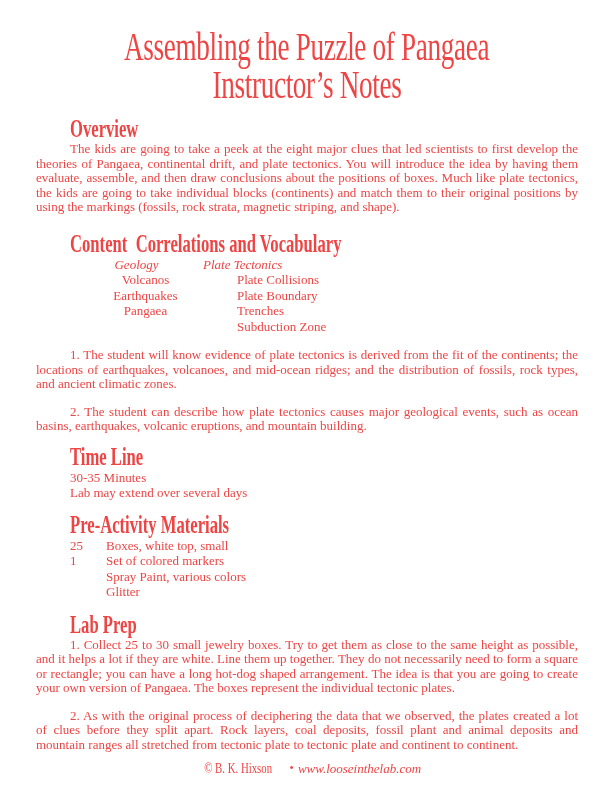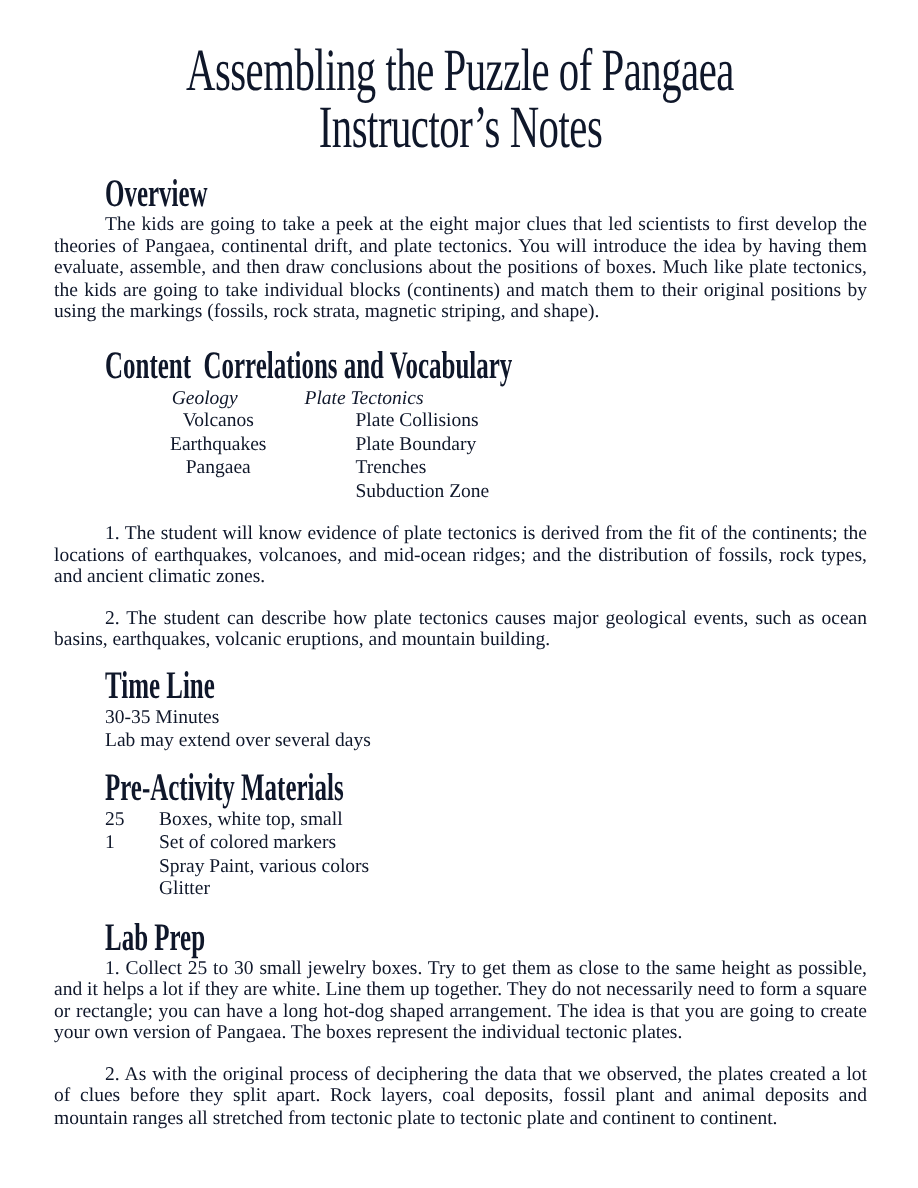--- a/index.html
+++ b/index.html
@@ -2,21 +2,21 @@
 <html><head>
 <meta charset="utf-8">
 <style>
   html, body { margin: 0; padding: 0; background: #ffffff; }
   .page {
     position: relative;
     width: 612px;
     height: 792px;
     margin: 0 auto;
     background: #ffffff;
-    color: #0f172a;
+    color: #ef4444;
     font-family: "Liberation Serif", serif;
     font-size: 13px;
     line-height: 14.5px;
     box-sizing: border-box;
     padding: 28px 34px 0 36px;
     overflow: hidden;
   }
   
   .title-block { text-align: center; margin-bottom: 2px; }
   .title-line {
@@ -157,14 +157,19 @@
       </div>
     </div>
   </div>
 
   <div class="section">
     <h2 class="sec-heading"><span>Lab Prep</span></h2>
     <p class="para">1.  Collect 25 to 30 small jewelry boxes.  Try to get them as close to the same height as possible, and it helps a lot if they are white.  Line  them up together.  They do not necessarily need to form a square or rectangle; you can have a long hot-dog shaped arrangement.  The idea is that you are going to create your own version of Pangaea.  The boxes represent the individual tectonic plates.</p>
     <p class="para">2.  As with the original process of deciphering the data that we observed, the plates created a lot of clues  before they split apart.  Rock layers, coal deposits, fossil plant and animal deposits and mountain ranges all stretched from tectonic plate to tectonic plate and continent to continent.</p>
   </div>
 
+  <div class="footer">
+    <span class="footer-name">© B. K. Hixson</span>
+    <span class="footer-sep">•</span>
+    <span class="footer-url">www.looseinthelab.com</span>
+  </div>
 
 </div>
 
 </body></html>

